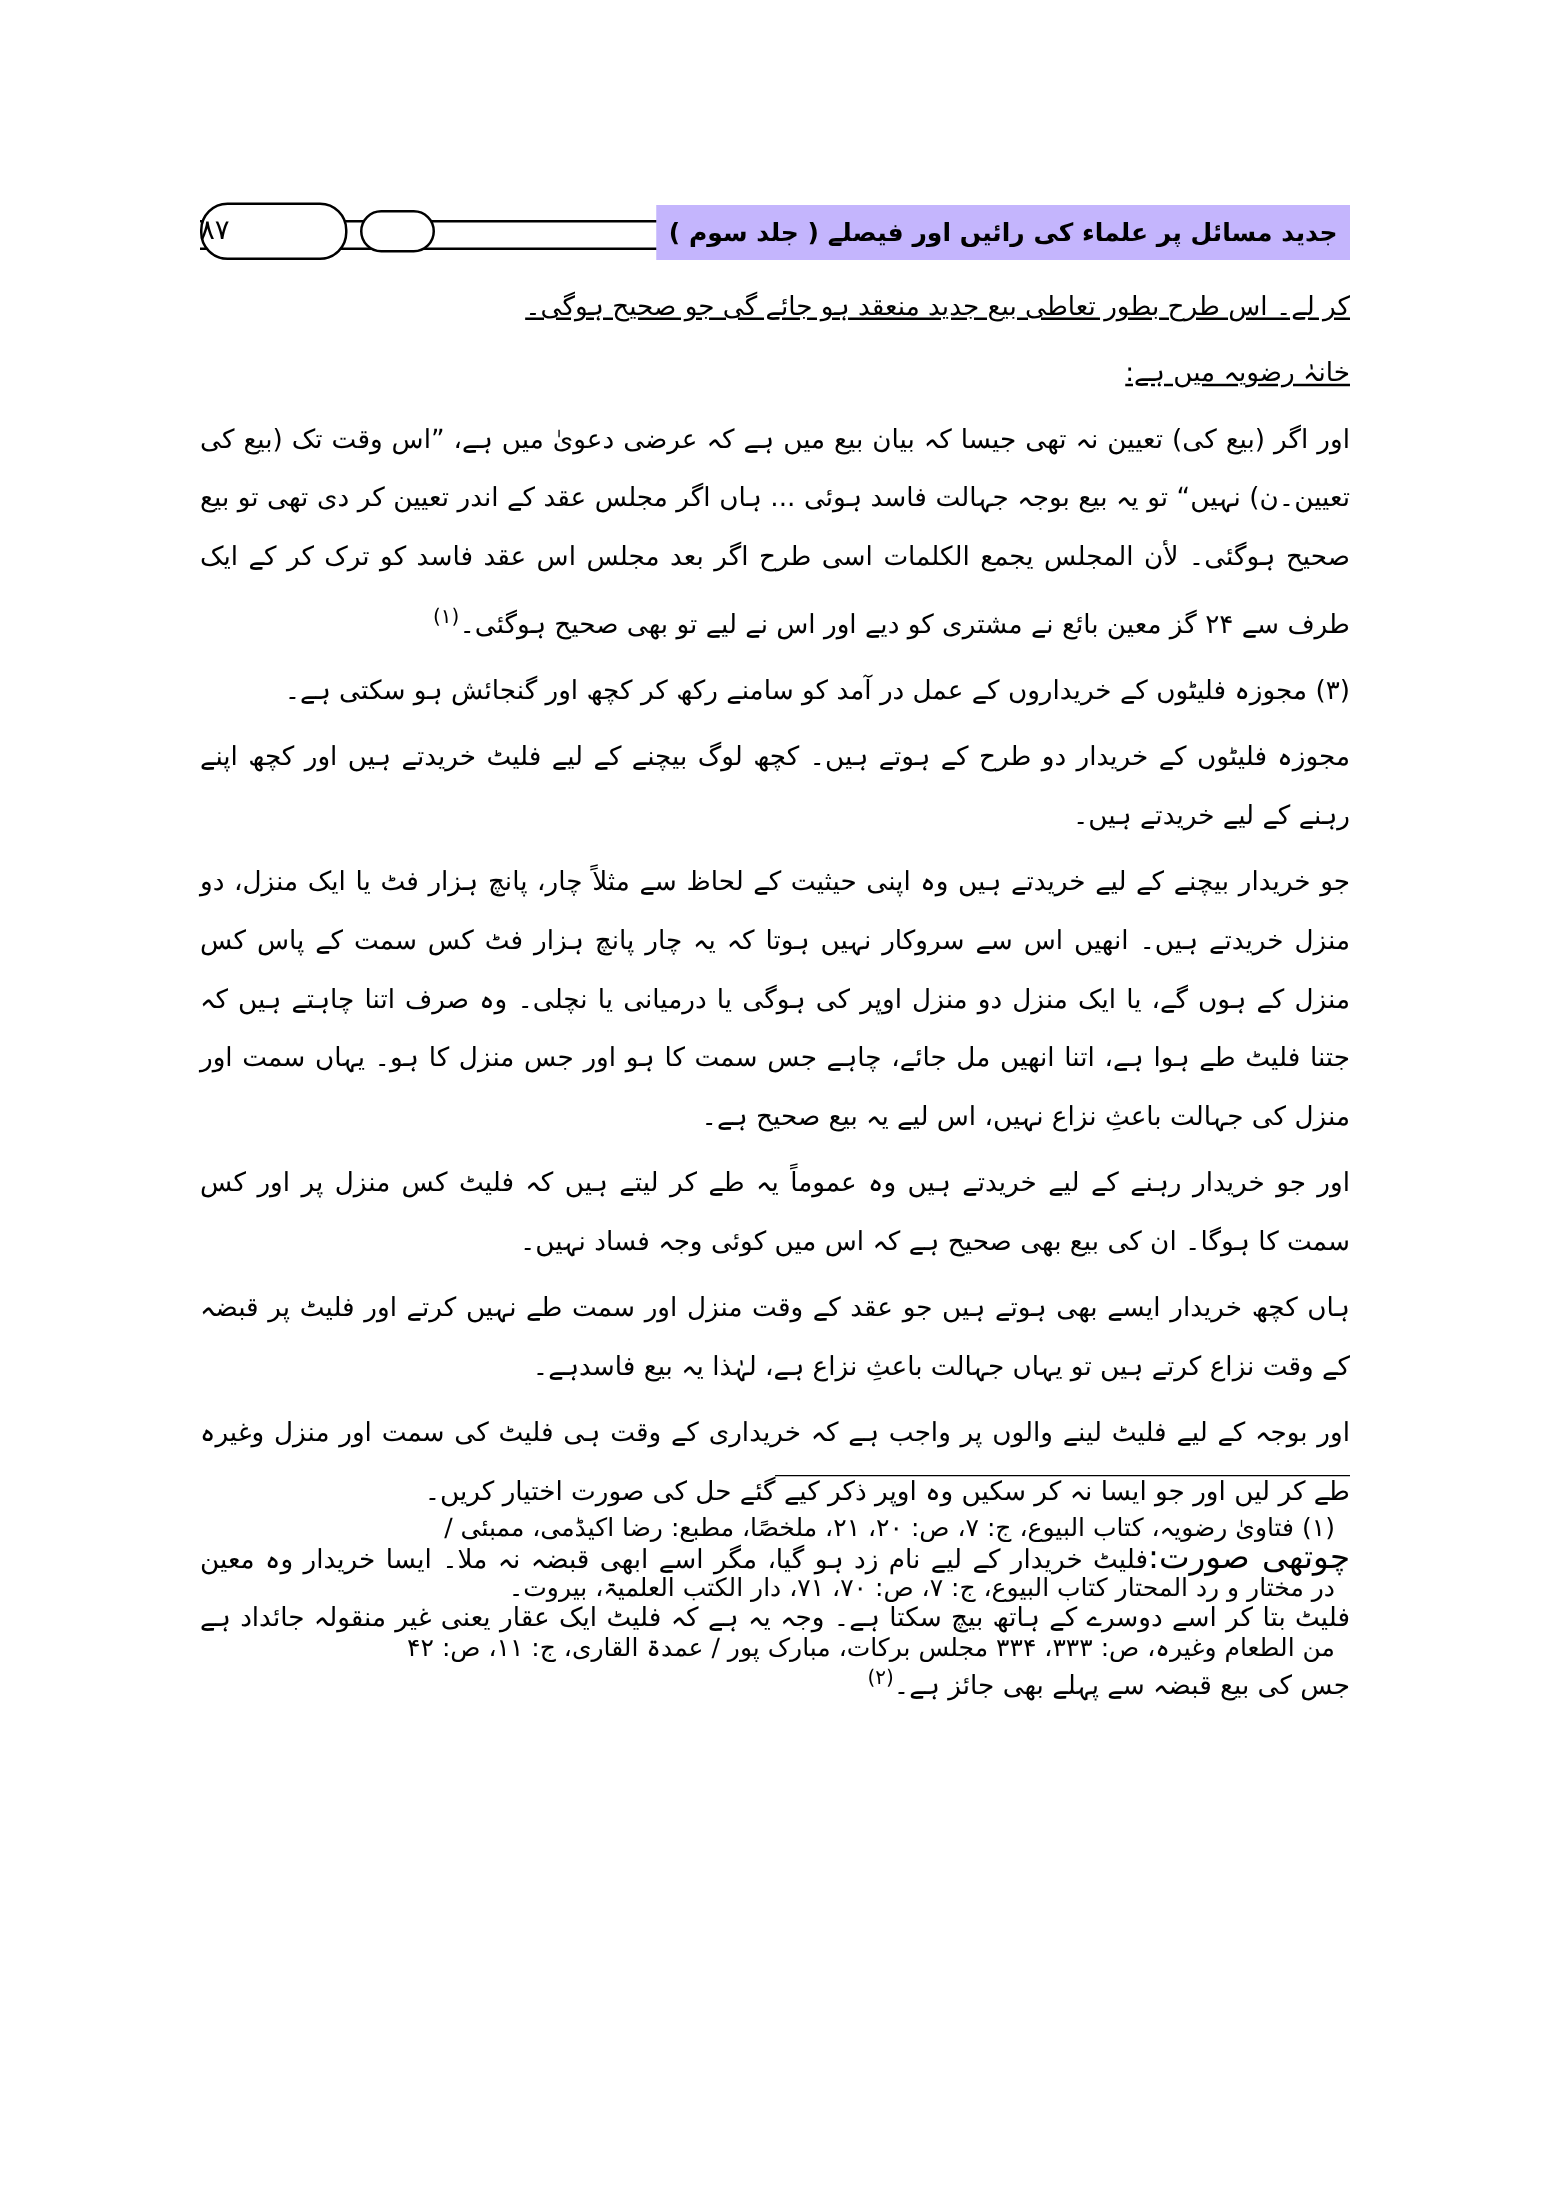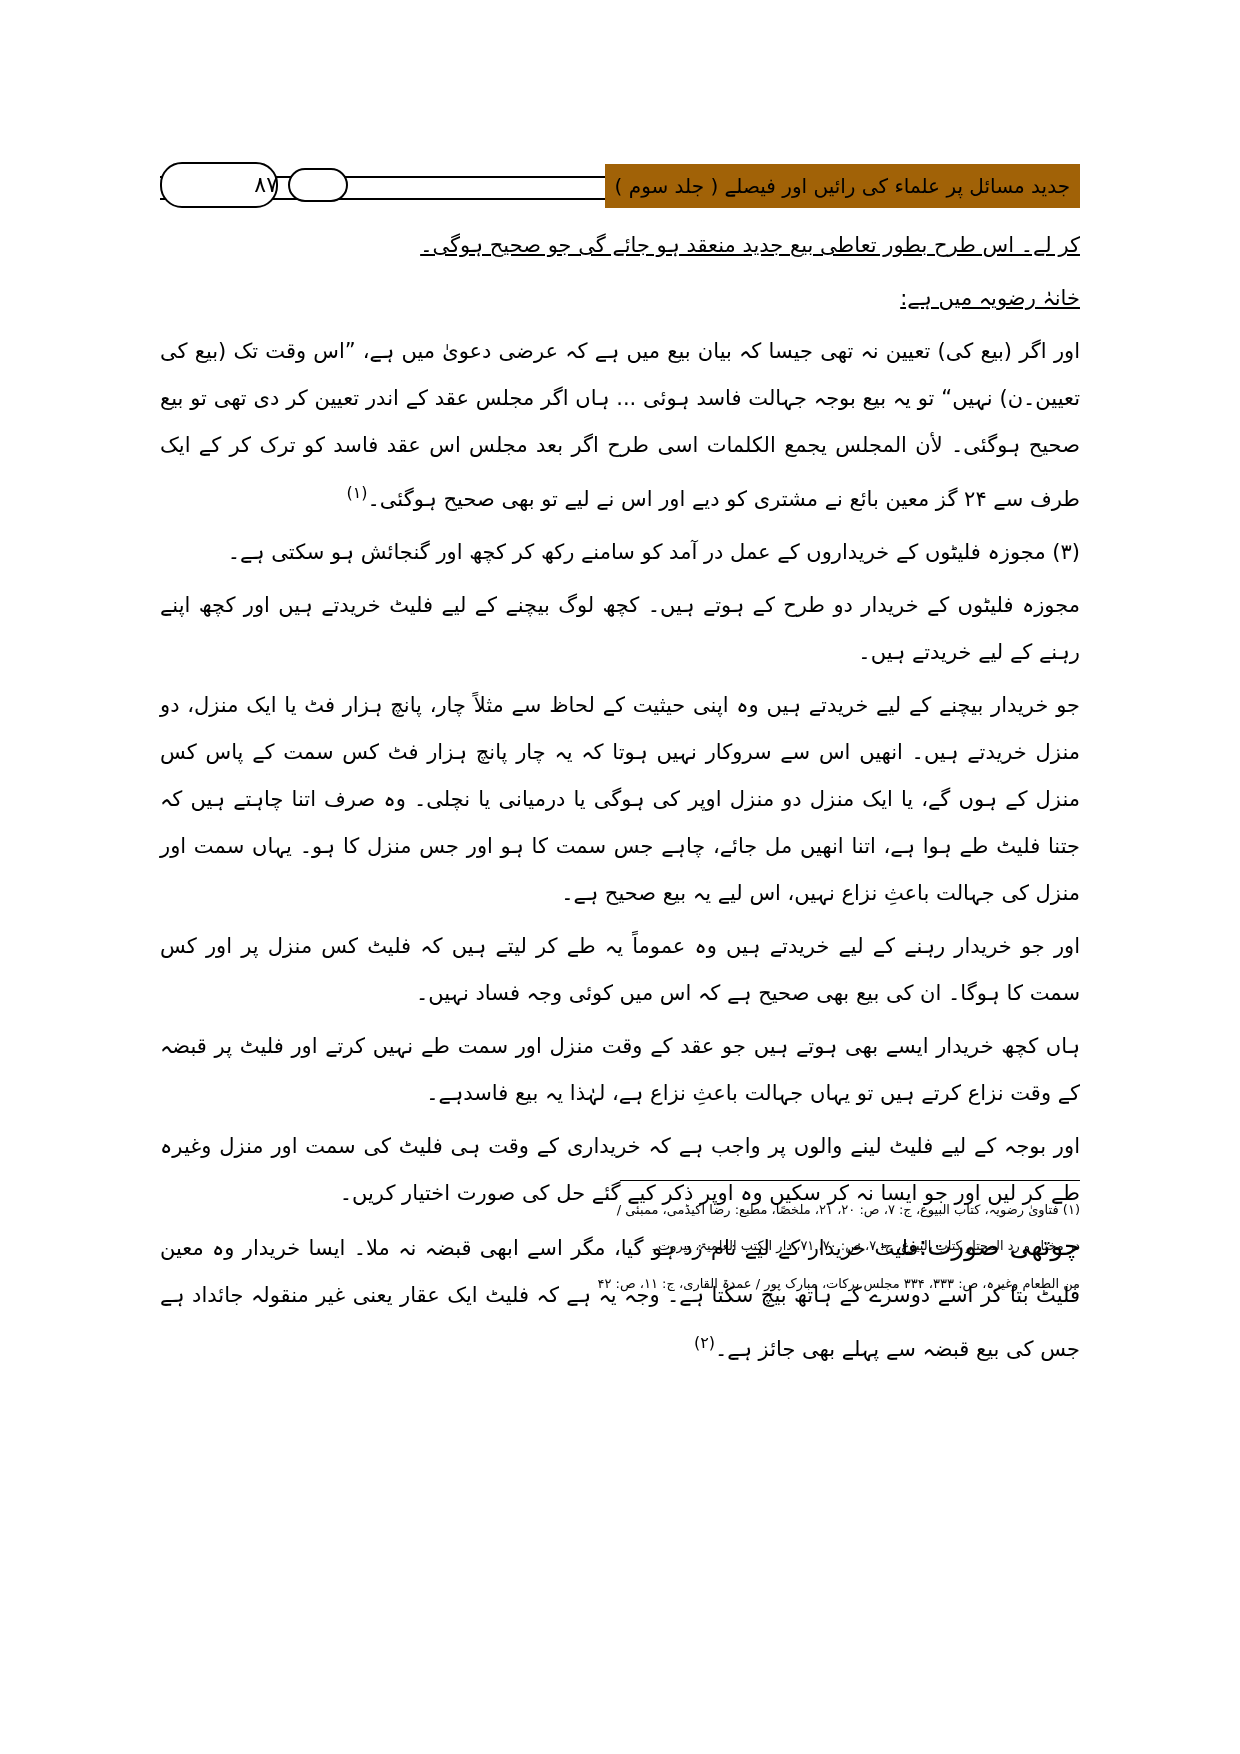--- a/index.html
+++ b/index.html
@@ -43,46 +43,46 @@
     right: 0;
     left: 0;
     height: 0;
     border-top: 2px solid #000;
   }
   .header-title {
     position: absolute;
     top: 2px;
     right: 0;
     padding: 0 10px;
-    background: #a16207;
+    background: #c4b5fd;
     font-size: 20px;
     line-height: 44px;
     white-space: nowrap;
     font-family: "DejaVu Sans", sans-serif;
-    font-weight: 400;
+    font-weight: 700;
   }
   .page-number-box {
     position: absolute;
     top: 0;
     left: 0;
     width: 118px;
     height: 46px;
     border: 2.5px solid #000;
     border-radius: 22px;
     background: #fff;
     box-sizing: border-box;
   }
   .page-number {
     position: absolute;
     top: 0;
     left: 0;
     width: 118px;
     height: 46px;
     line-height: 46px;
-    text-align: right;
+    text-align: left;
     font-size: 22px;
     letter-spacing: 1px;
   }
   .header-cap {
     position: absolute;
     top: 6px;
     left: 128px;
     width: 60px;
     height: 34px;
     border: 2px solid #000;
@@ -128,23 +128,23 @@
   .footnotes {
     position: absolute;
     top: 1192px;
     right: 160px;
     width: 920px;
     direction: rtl;
     text-align: justify;
     text-align-last: right;
   }
   .footnotes p {
-    font-size: 13px;
+    font-size: 20px;
     line-height: 36px;
-    margin: 0;
+    margin: 12px;
   }
   .fn-block { margin-bottom: 2px; }
 </style>
 </head>
 <body>
 
 <div class="page">
 
   <div class="header">
     <div class="header-rule"></div>

